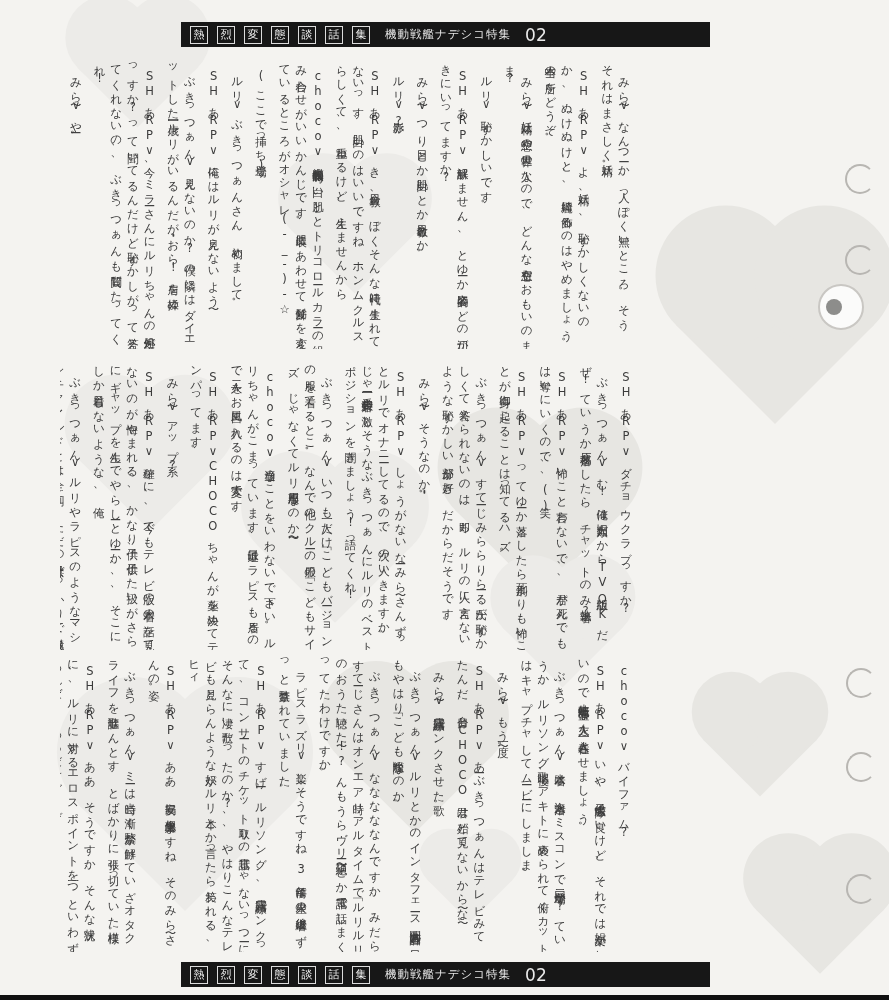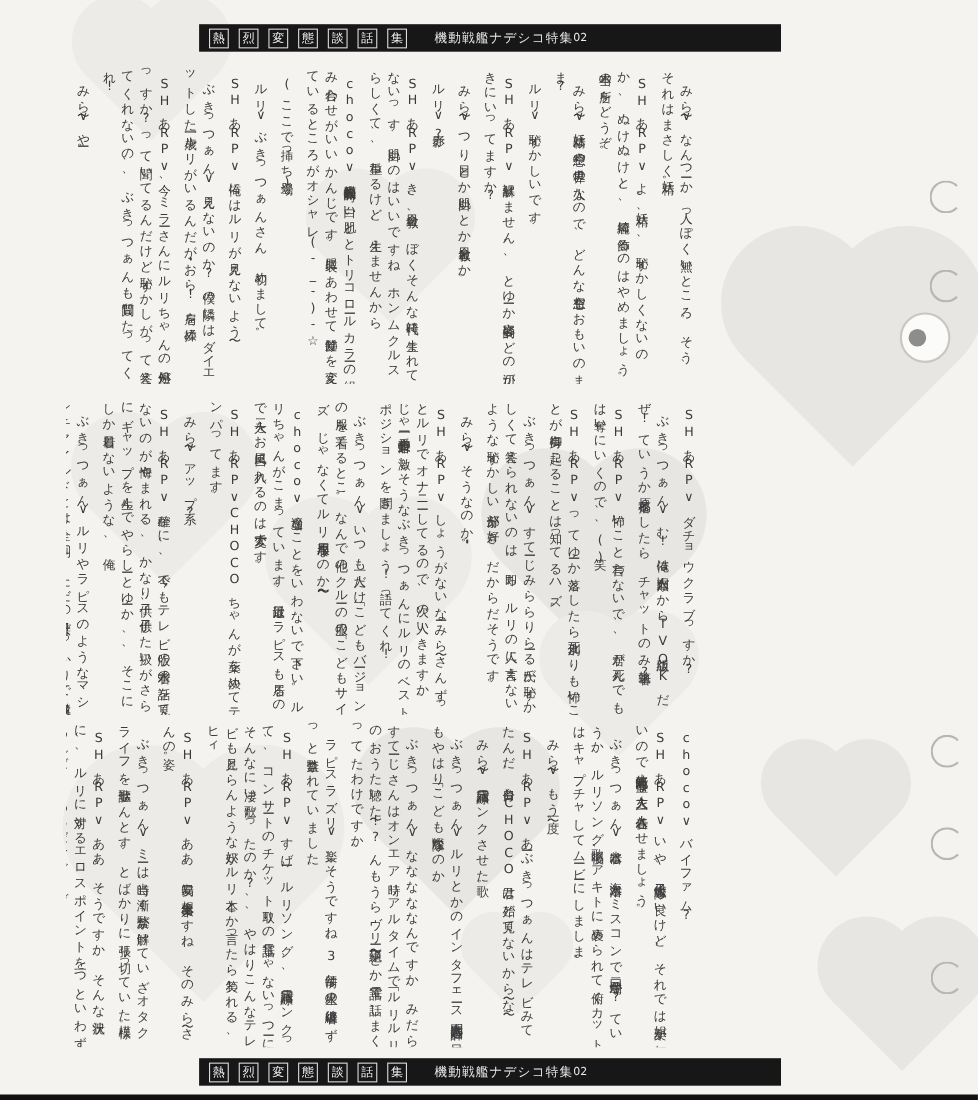--- a/index.html
+++ b/index.html
@@ -13,22 +13,22 @@
   .heart::before,.heart::after{content:"";position:absolute;width:100%;height:100%;
     border-radius:50%;background:inherit;}
   .heart::before{top:-50%;left:0;}
   .heart::after{top:0;left:50%;}
   .heart.light{background:#ecebe8;}
   
   .bar{position:absolute;left:181px;width:529px;height:25px;background:#171717;
     display:flex;align-items:center;padding:0 0 0 9px;box-sizing:border-box;z-index:3;}
   .bar .boxed{width:16px;height:16px;border:1px solid #dcdcdc;color:#f2f2f2;
     font-size:11px;line-height:16px;text-align:center;margin-right:9px;flex:0 0 auto;}
-  .bar .bar-subtitle{color:#e9e9e9;font-size:11.5px;margin-left:16px;letter-spacing:1px;white-space:nowrap;}
-  .bar .bar-page{color:#e9e9e9;font-size:10px;}
+  .bar .bar-subtitle{color:#e9e9e9;font-size:11.5px;margin-left:6px;letter-spacing:1px;white-space:nowrap;}
+  .bar .bar-page{color:#e9e9e9;font-size:17px;margin-left:14px;}
   .bar.header{top:22px;}
   .bar.footer{top:962px;}
   
   .band{
     position:absolute;z-index:2;overflow:hidden;
     writing-mode:vertical-rl;text-orientation:upright;
     font-size:11.5px;line-height:1.45;letter-spacing:1px;
     color:#3b3b3b;
   }
   .band p{margin:0;margin-block-end:7px;text-indent:12px;}

